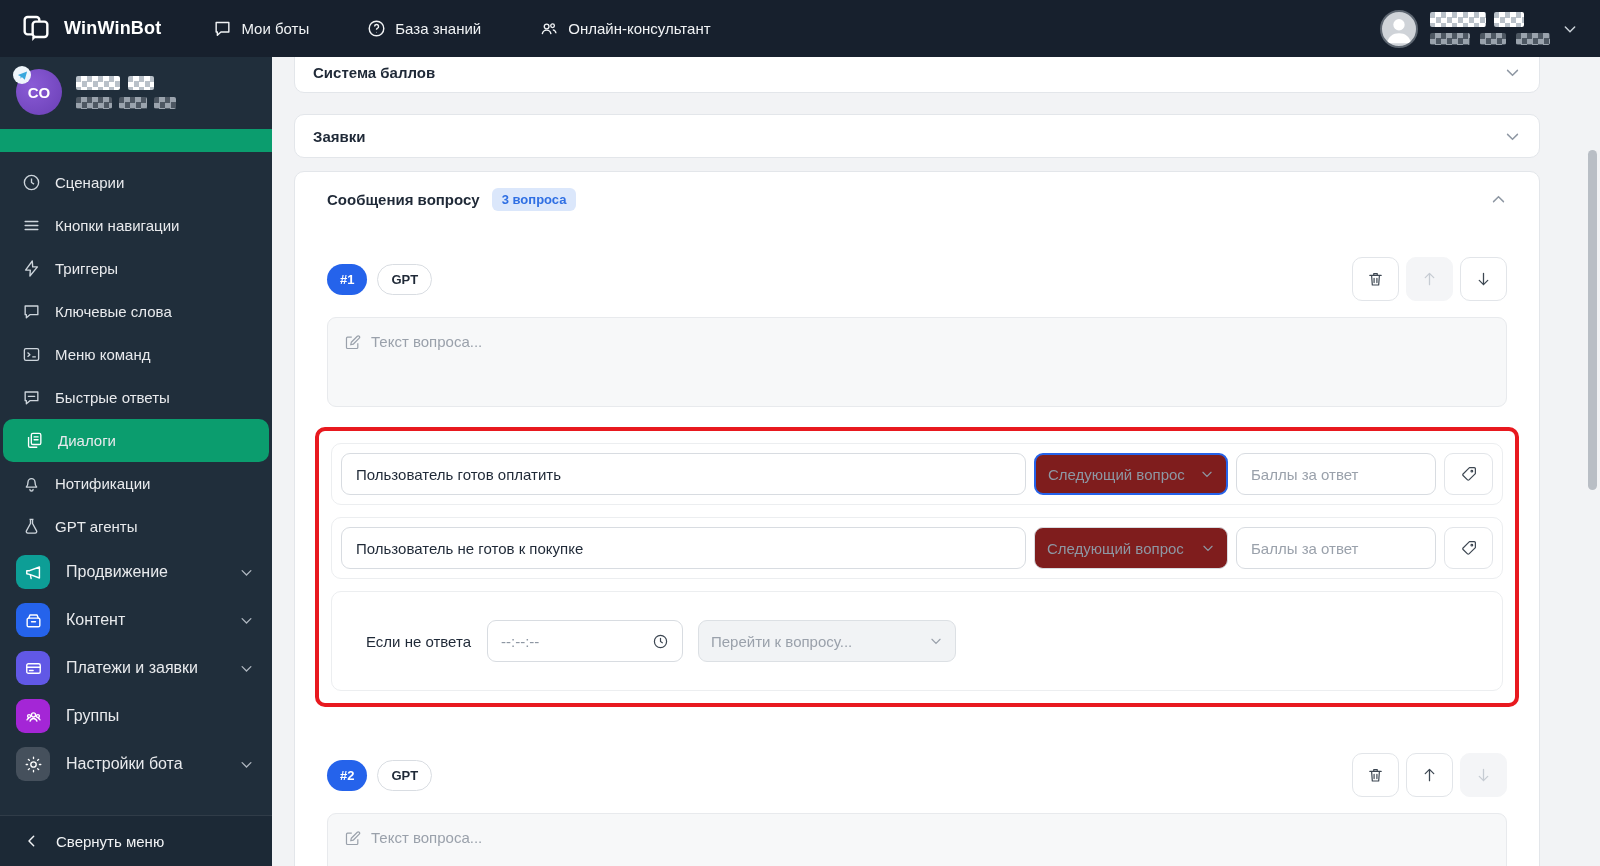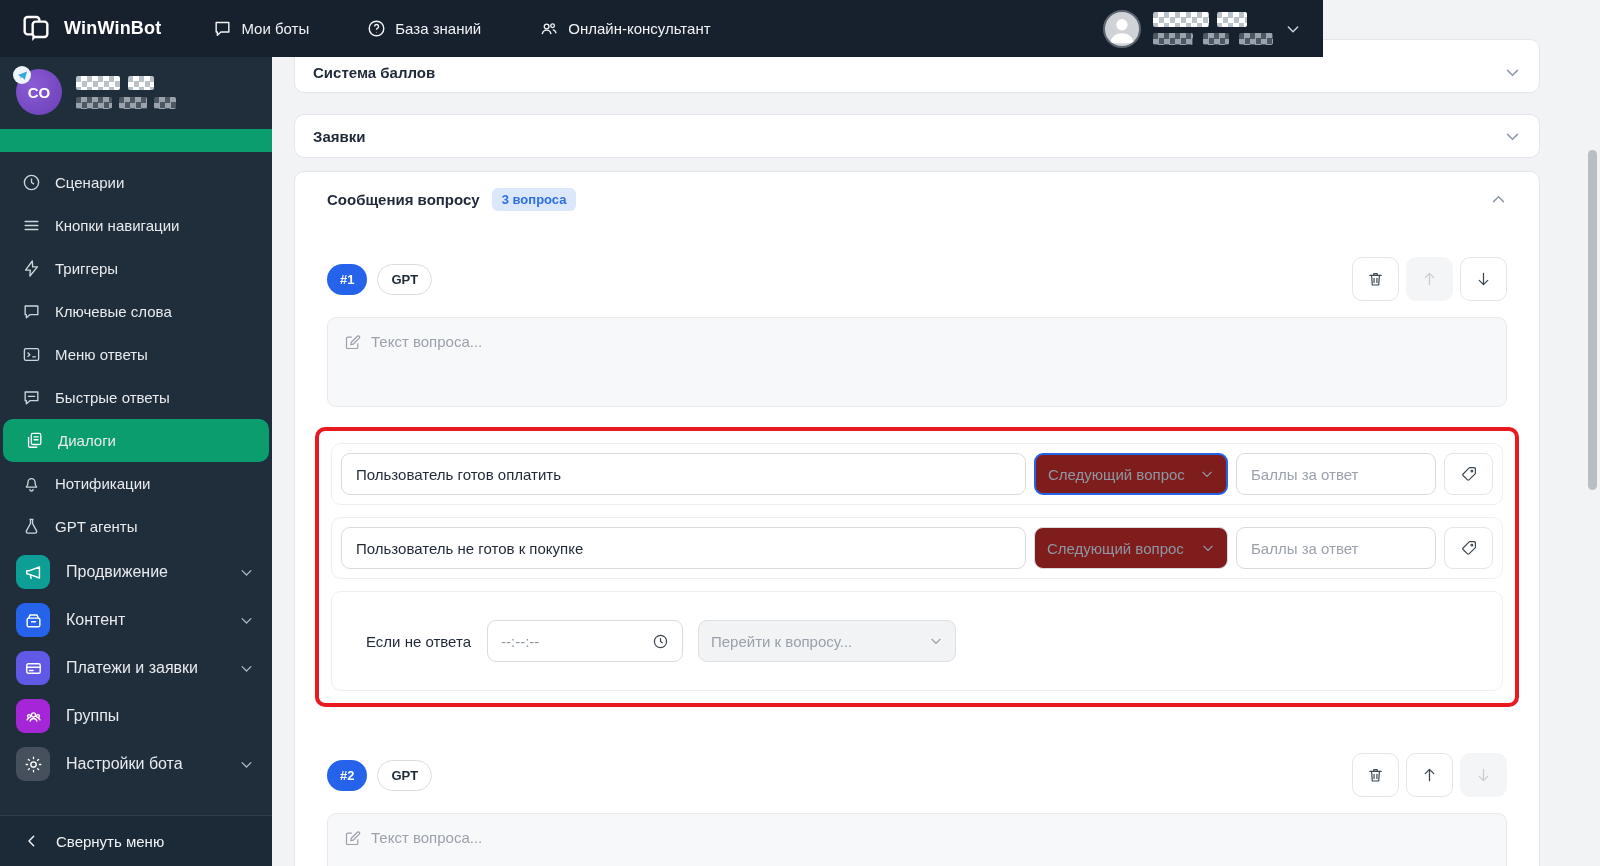--- a/index.html
+++ b/index.html
@@ -1,21 +1,21 @@
 <!DOCTYPE html>
 <html><head>
 <meta charset="utf-8">
 <style>
   * { margin:0; padding:0; box-sizing:border-box; }
   html,body { width:1600px; height:866px; overflow:hidden; }
   body { font-family:"Liberation Sans", sans-serif; background:#f2f3f5; position:relative; }
   svg { display:block; }
 
   
-  .topbar { position:absolute; top:0; left:0; width:1323px; height:57px; background:#17202d;
+  .topbar { position:absolute; top:0; left:0; width:1600px; height:57px; background:#17202d;
     display:flex; align-items:center; z-index:30; }
   .brand { display:flex; align-items:center; gap:12px; margin-left:20px; }
   .brand-name { color:#ffffff; font-size:18px; font-weight:bold; letter-spacing:.2px; }
   .topnav { display:flex; align-items:center; margin-left:52px; gap:58px; }
   .topnav-item { display:flex; align-items:center; gap:9px; color:#f1f3f5; font-size:15px; cursor:pointer; }
   .topbar-right { margin-left:auto; display:flex; align-items:center; gap:12px; margin-right:22px; }
   .avatar-top { width:38px; height:38px; border-radius:50%; background:#cfd3d8; border:2px solid #5d6671;
     display:flex; align-items:center; justify-content:center; overflow:hidden; }
   .redact { border-radius:2px; }
   .redact.light { background:repeating-conic-gradient(#ffffff 0% 25%, #b9c1c9 0% 50%) 0 0/11px 11px; }
@@ -235,21 +235,21 @@
       </span>
       <span>Ключевые слова</span>
     </div>
     <div class="menu-item">
       <span class="mi-icon">
         <svg viewBox="0 0 24 24" width="19" height="19" fill="none" stroke="currentColor" stroke-width="1.7" stroke-linejoin="round">
             <rect x="3" y="4.5" width="18" height="15" rx="2"></rect>
             <path d="M7 9.5 l3 2.7 -3 2.7 M13 15 h4.5"></path>
           </svg>
       </span>
-      <span>Меню ответы</span>
+      <span>Меню команд</span>
     </div>
     <div class="menu-item">
       <span class="mi-icon">
         <svg viewBox="0 0 24 24" width="19" height="19" fill="none" stroke="currentColor" stroke-width="1.7" stroke-linejoin="round">
             <path d="M4 5 h16 v11 H10 l-4.5 4 v-4 H4 z"></path>
             <path d="M8 10.5 h8" stroke-linecap="round"></path>
           </svg>
       </span>
       <span>Быстрые ответы</span>
     </div>

